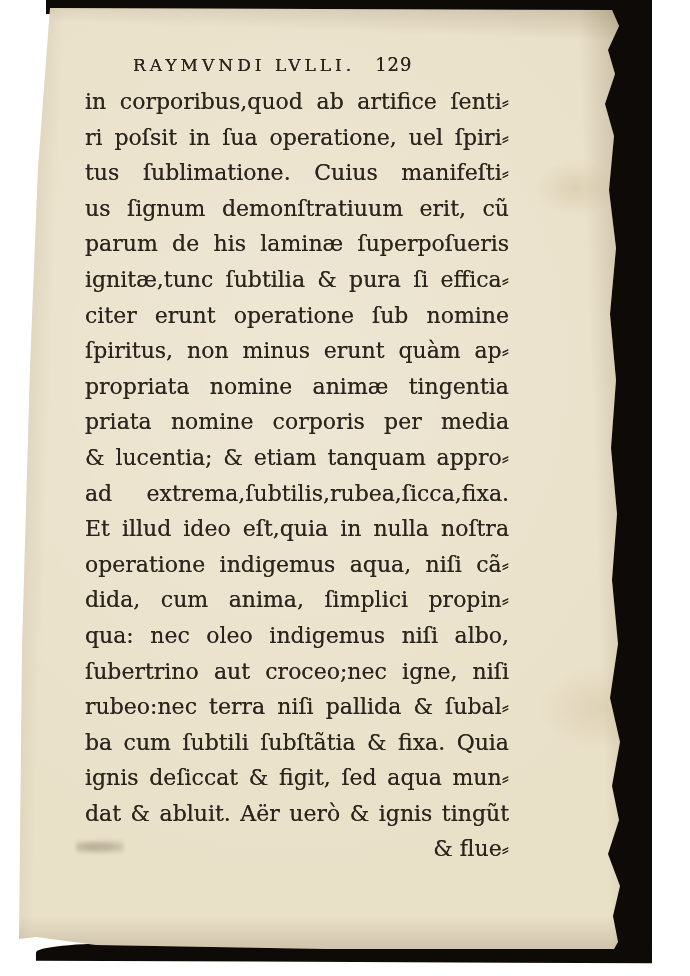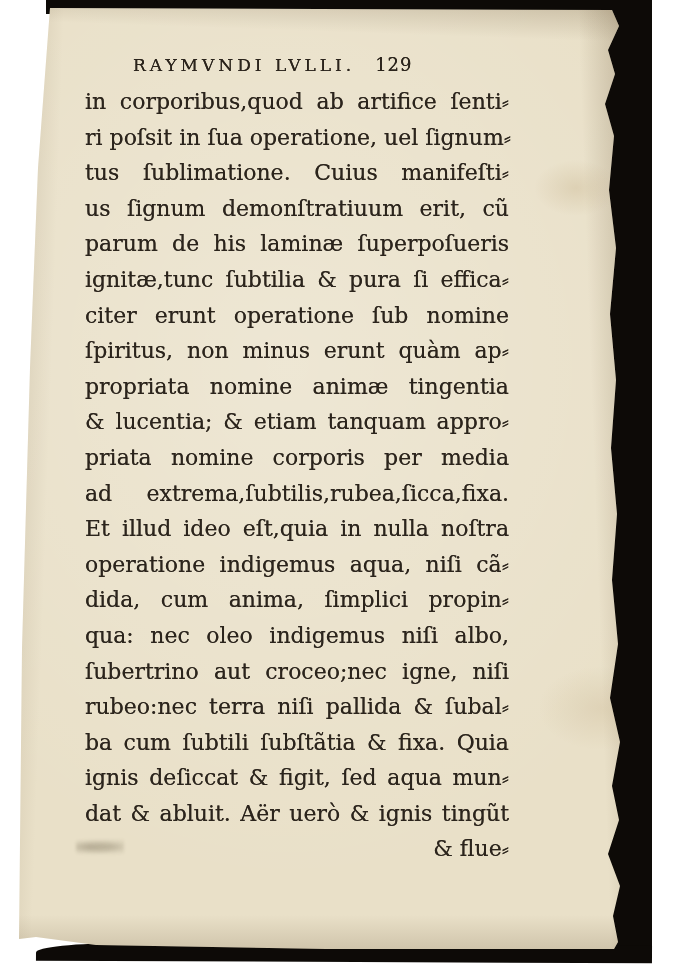--- a/index.html
+++ b/index.html
@@ -103,30 +103,30 @@
 
   <div class="paper">
 
     <div class="header">
       <span class="running-title">RAYMVNDI LVLLI.</span>
       <span class="page-number">129</span>
     </div>
 
     <div class="textblock">
       <div class="line">in corporibus,quod ab artifice ſenti⸗</div>
-      <div class="line">ri poſsit in ſua operatione, uel ſignum⸗</div>
+      <div class="line">ri poſsit in ſua operatione, uel ſpiri⸗</div>
       <div class="line">tus ſublimatione. Cuius manifeſti⸗</div>
       <div class="line">us ſignum demonſtratiuum erit, cũ</div>
       <div class="line">parum de his laminæ ſuperpoſueris</div>
       <div class="line">ignitæ,tunc ſubtilia &amp; pura ſi effica⸗</div>
       <div class="line">citer erunt operatione ſub nomine</div>
       <div class="line">ſpiritus, non minus erunt quàm ap⸗</div>
       <div class="line">propriata nomine animæ tingentia</div>
+      <div class="line">priata nomine corporis per media</div>
       <div class="line">&amp; lucentia; &amp; etiam tanquam appro⸗</div>
-      <div class="line">priata nomine corporis per media</div>
       <div class="line">ad extrema,ſubtilis,rubea,ſicca,fixa.</div>
       <div class="line">Et illud ideo eſt,quia in nulla noſtra</div>
       <div class="line">operatione indigemus aqua, niſi cã⸗</div>
       <div class="line">dida, cum anima, ſimplici propin⸗</div>
       <div class="line">qua: nec oleo indigemus niſi albo,</div>
       <div class="line">ſubertrino aut croceo;nec igne, niſi</div>
       <div class="line">rubeo:nec terra niſi pallida &amp; ſubal⸗</div>
       <div class="line">ba cum ſubtili ſubſtãtia &amp; fixa. Quia</div>
       <div class="line">ignis deſiccat &amp; figit, ſed aqua mun⸗</div>
       <div class="line">dat &amp; abluit. Aër uerò &amp; ignis tingũt</div>

